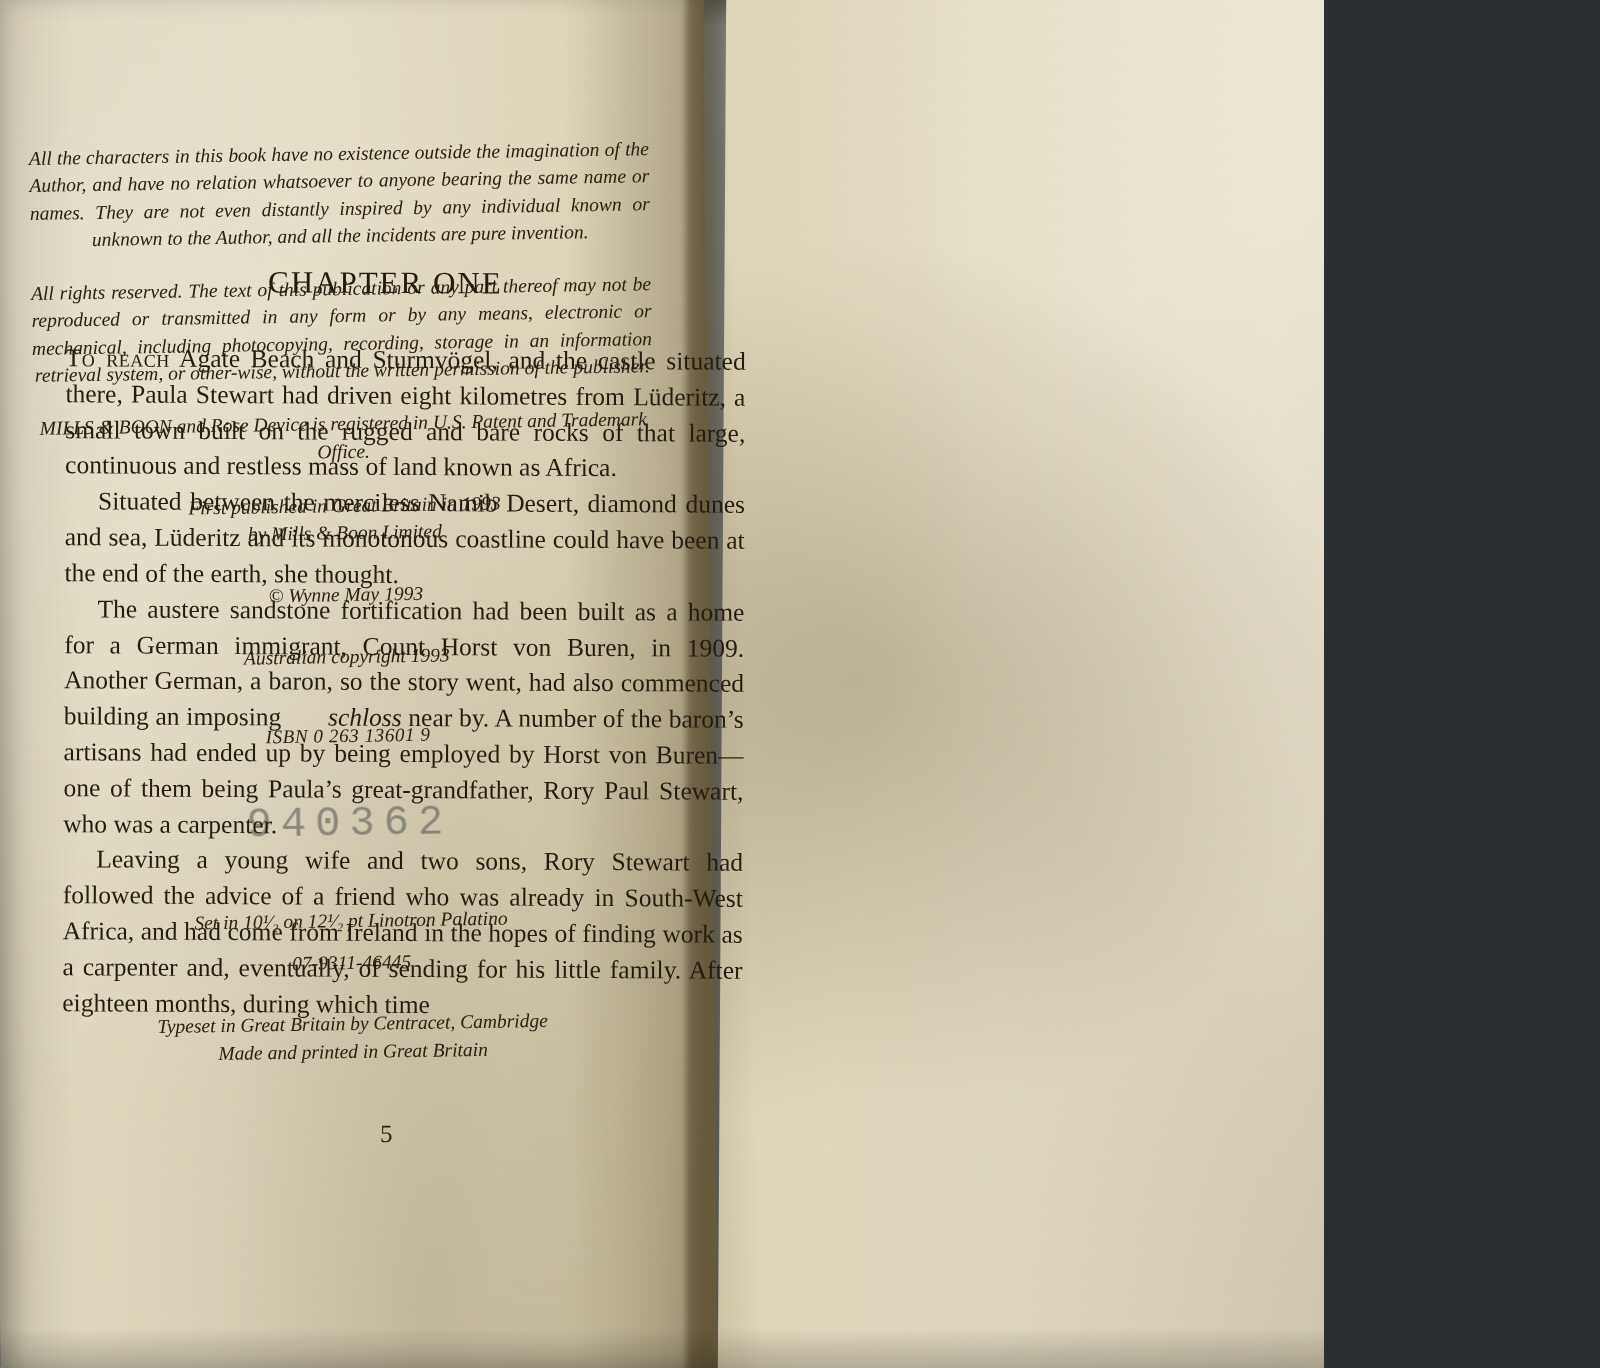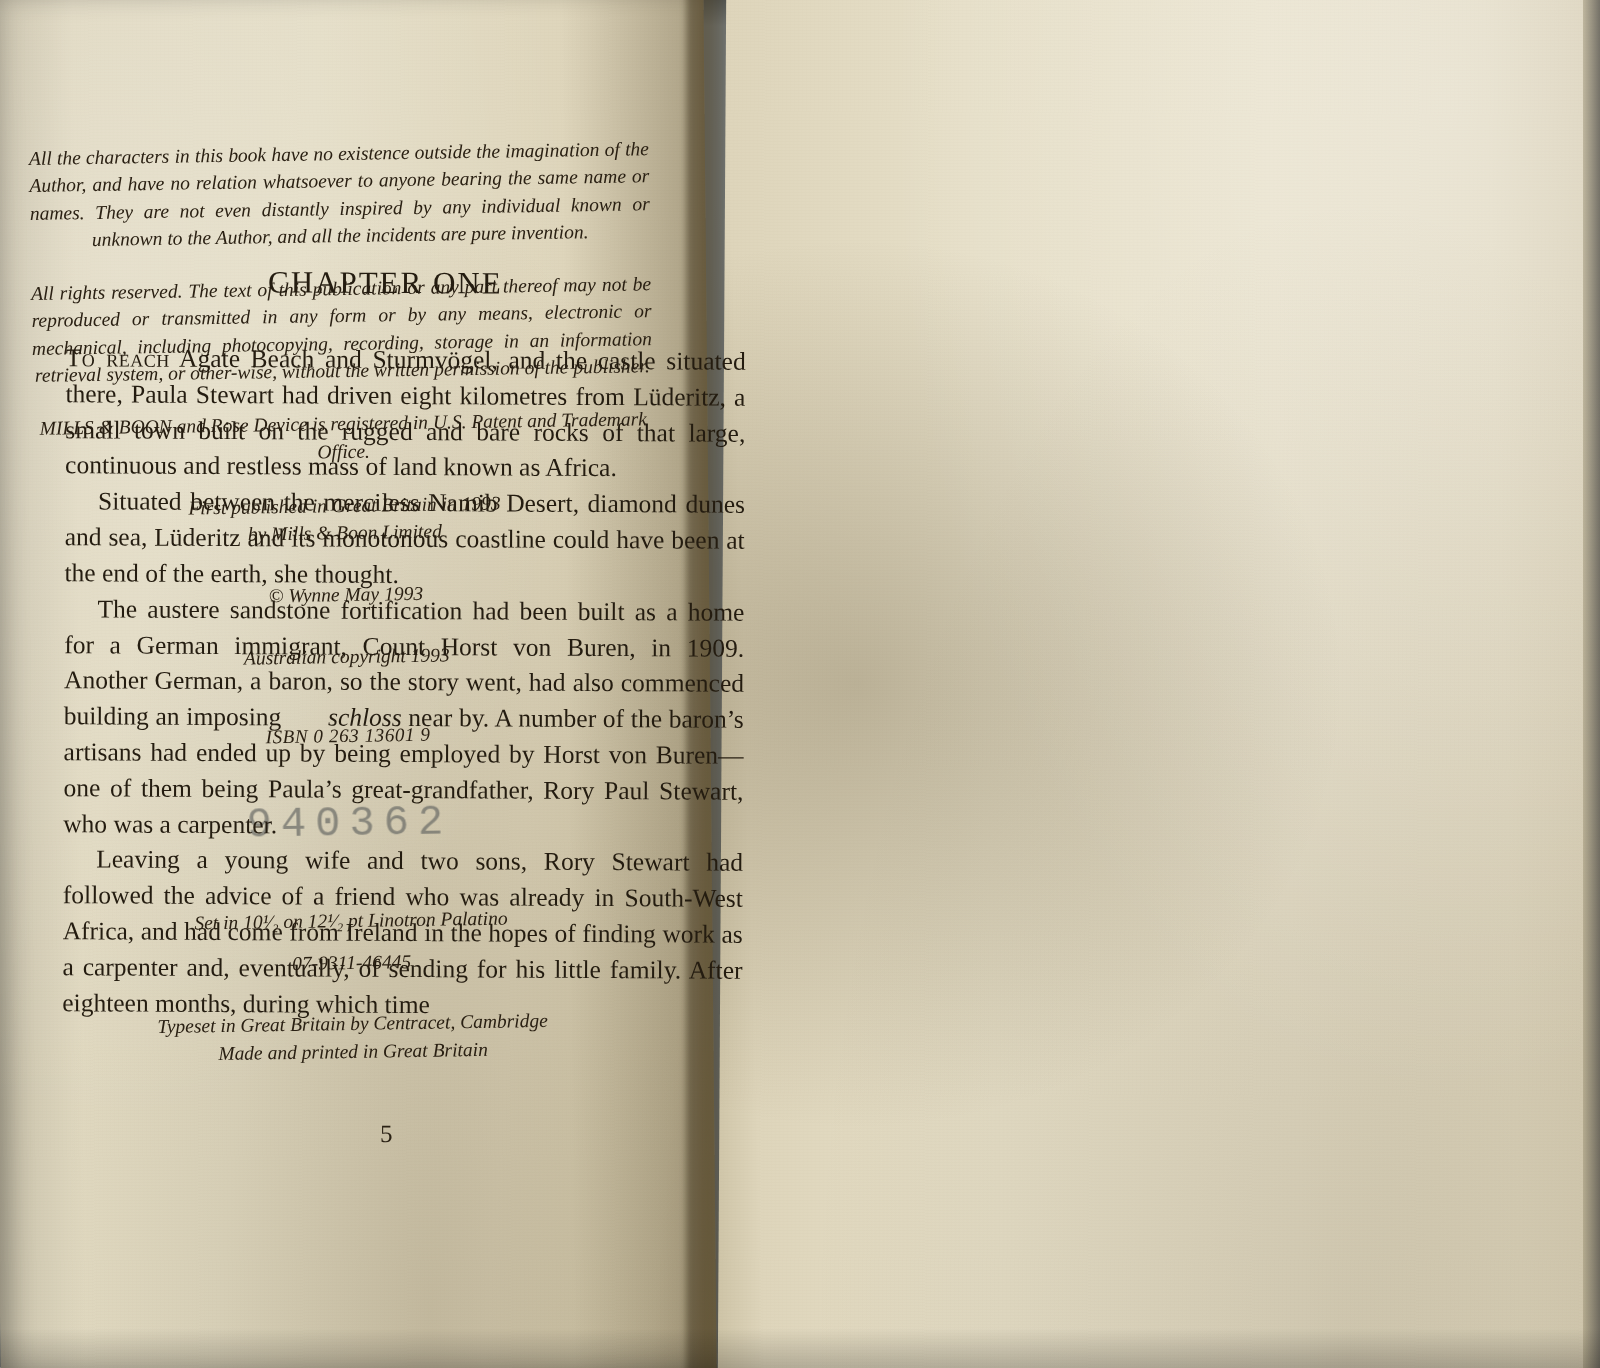--- a/index.html
+++ b/index.html
@@ -2,21 +2,21 @@
 <html><head>
 <meta charset="utf-8">
 <style>
   html, body {
     margin: 0;
     padding: 0;
     background: #2b2f33;
   }
   .photo {
     position: relative;
-    width: 1600px;
+    width: 1324px;
     height: 1368px;
     overflow: hidden;
     background: #8e9aa4;
     font-family: "Liberation Serif", serif;
   }
 
   
   .backdrop {
     position: absolute;
     inset: 0;

